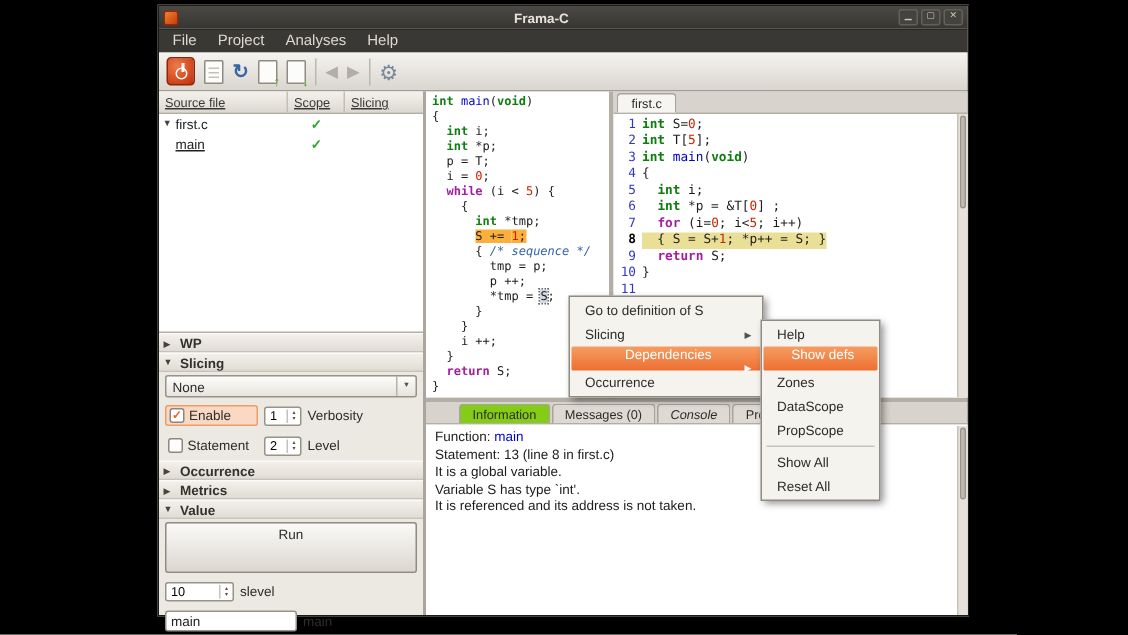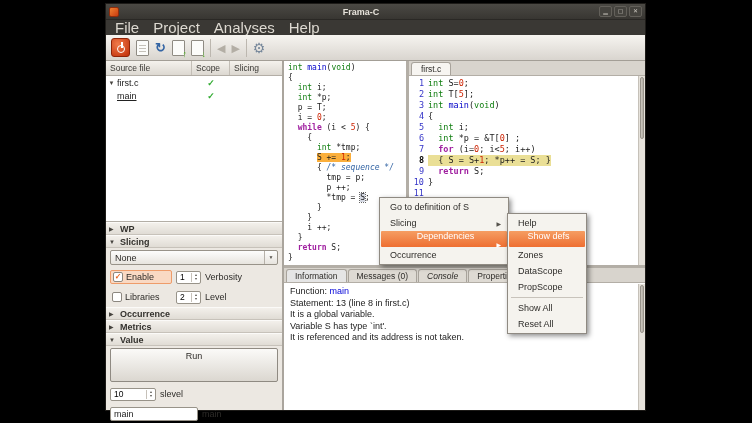--- a/index.html
+++ b/index.html
@@ -26,21 +26,21 @@
   }
   .win-icon { width:10px; height:10px; flex:none; border-radius:2px;
     background:linear-gradient(135deg,#f08030,#c83c10); border:1px solid #8f2c0c; margin-right:4px;}
   .title { flex:1; text-align:center; color:#e7e3db; font-size:9px; font-weight:bold; }
   .win-buttons { display:flex; gap:2px; }
   .win-btn { width:13px; height:11px; background:#45433e; border:1px solid #63605a;
     border-radius:2px; color:#cdc9c1; font-size:6px; line-height:9px; text-align:center; }
 
   
   .menubar { height:15px; flex:none; background:#3a3834; display:flex; align-items:center; padding-left:2px; }
-  .menu-item { color:#ddd9d1; font-size:15px; line-height:15px; padding:0 7px; }
+  .menu-item { color:#ddd9d1; font-size:10px; line-height:15px; padding:0 7px; }
 
   
   .toolbar { height:26px; flex:none; background:linear-gradient(#f6f4f0,#d9d5cf);
     border-bottom:1px solid #a39e96; display:flex; align-items:center; padding:0 5px; gap:6px; }
   .tb-quit { width:19px; height:19px; border-radius:3px; position:relative; flex:none;
     background:radial-gradient(circle at 35% 30%, #f07a4a, #c02e08); border:1px solid #8f2408; }
   .power-ring { position:absolute; left:5px; top:6px; width:8px; height:8px;
     border:1.6px solid #fff; border-radius:50%; }
   .power-bar { position:absolute; left:8.5px; top:3px; width:2px; height:6px; background:#fff; }
   .tb-doc { width:13px; height:16px; background:#fcfcfa; border:1px solid #8f8b83; border-radius:1px; position:relative; flex:none; }
@@ -54,21 +54,21 @@
   .tb-sep { width:1px; height:18px; background:#bcb7af; flex:none; }
 
   
   .main { flex:1; display:flex; min-height:0; }
 
   .left-col { width:178px; flex:none; border-right:2px solid #aaa59d; background:#ece8e2;
     display:flex; flex-direction:column; }
 
   .tree-header { display:flex; height:15px; flex:none; font-size:8.5px; color:#3a3834;
     background:linear-gradient(#f5f2ed,#dcd8d1); border-bottom:1px solid #b3aea6; }
-  .tree-header .col { line-height:14px; padding:0 4px; border-right:1px solid #c3beb6; }
+  .tree-header .col { line-height:14px; padding:0 4px; border-right:1px solid #c3beb6;text-decoration:underline; }
   .col-source { width:86px; } .col-scope { width:38px; } .col-slicing { flex:1; border-right:none !important; }
 
   .tree-body { height:146px; flex:none; background:#fff; font-size:9px; color:#222; border-bottom:1px solid #b3aea6; }
   .tree-row { display:flex; align-items:center; height:13px; }
   .tree-name { width:86px; display:flex; align-items:center; }
   .expander { width:11px; text-align:center; font-size:6px; color:#46433e; }
   .tree-indent { width:11px; }
   .tree-label.underline { text-decoration:underline; }
   .tree-check { width:38px; text-align:center; color:#2faa2f; font-weight:bold; font-size:9px; }
 
@@ -112,34 +112,34 @@
   .src-tab { background:#f7f5f1; border:1px solid #a8a39b; border-bottom:none; border-radius:3px 3px 0 0;
     font-size:8.5px; line-height:12px; padding:0 9px; color:#2e2c29; }
   .src-code { flex:1; background:#fff; padding:2px 8px 0 2px; overflow:hidden; }
   .vscroll { position:absolute; right:0; top:15px; bottom:0; width:7px; background:#e6e2db; border-left:1px solid #c6c1b9; }
   .vthumb { margin:1px; height:62px; background:linear-gradient(90deg,#cdc8c0,#b1aca3); border:1px solid #98938a; border-radius:3px; }
 
   .bottom-panel { flex:1; display:flex; flex-direction:column; min-height:0; background:#d8d4cd; position:relative; }
   .bp-tabs { height:15px; flex:none; display:flex; align-items:flex-end; gap:1px; padding-left:2px; border-bottom:1px solid #b3aea6; }
   .bp-tab { font-size:8.5px; line-height:12px; padding:0 8px; background:#dedad3; color:#2e2c29;
     border:1px solid #a8a39b; border-bottom:none; border-radius:3px 3px 0 0; }
-  .bp-tab.active { background:#e5e5e5; }
+  .bp-tab.active { background:#84cc16;margin-left:20px; }
   .bp-tab.italic { font-style:italic; }
   .bp-content { flex:1; background:#fff; padding:3px 6px; overflow:hidden; }
 
   
   .code-line { font-family:"DejaVu Sans Mono", monospace; font-size:8px; line-height:10px; white-space:pre; color:#1c1c1c; }
   .src-line  { font-family:"DejaVu Sans Mono", monospace; font-size:8.5px; line-height:11px; white-space:pre; color:#1c1c1c; display:flex; }
   .src-line .ln { width:17px; flex:none; text-align:right; padding-right:4px; color:#3535c8; }
   .src-line.hl-line .ln { color:#000; font-weight:bold; }
   .src-line.hl-line .code-part { background:#eadf96; }
   .info-line { font-family:"Liberation Sans", sans-serif; font-size:9px; line-height:11.5px; color:#1c1c1c; white-space:pre-wrap; }
 
   .kw   { color:#a020a0; font-weight:bold; }
-  .type { color:#0f7d0f; font-weight:normal; }
+  .type { color:#0f7d0f; font-weight:bold; }
   .fn   { color:#0000c8; }
   .num  { color:#cc2200; }
   .cmt  { color:#3465a4; font-style:italic; }
   .hl   { background:#fbaf3c; }
   .sel  { background:#d4d8e2; outline:1px dotted #666; }
   .link { color:#0000d8; }
 
   
   .popup { position:absolute; background:#f5f3ee; border:1px solid #8f8a82;
     box-shadow:2px 2px 5px rgba(0,0,0,.45); padding:1px; font-size:9px; z-index:20; }
@@ -250,21 +250,21 @@
               <span class="spin-btns">
                 <span>▴</span>
                 <span>▾</span>
               </span>
             </span>
             <span class="opt-label">Verbosity</span>
           </div>
           <div class="opt-row">
             <span class="check-cell">
               <span class="checkbox"></span>
-              <span class="opt-label">Libraries</span>
+              <span class="opt-label">Statement</span>
             </span>
             <span class="spin">
               <span>2</span>
               <span class="spin-btns">
                 <span>▴</span>
                 <span>▾</span>
               </span>
             </span>
             <span class="opt-label">Level</span>
           </div>

